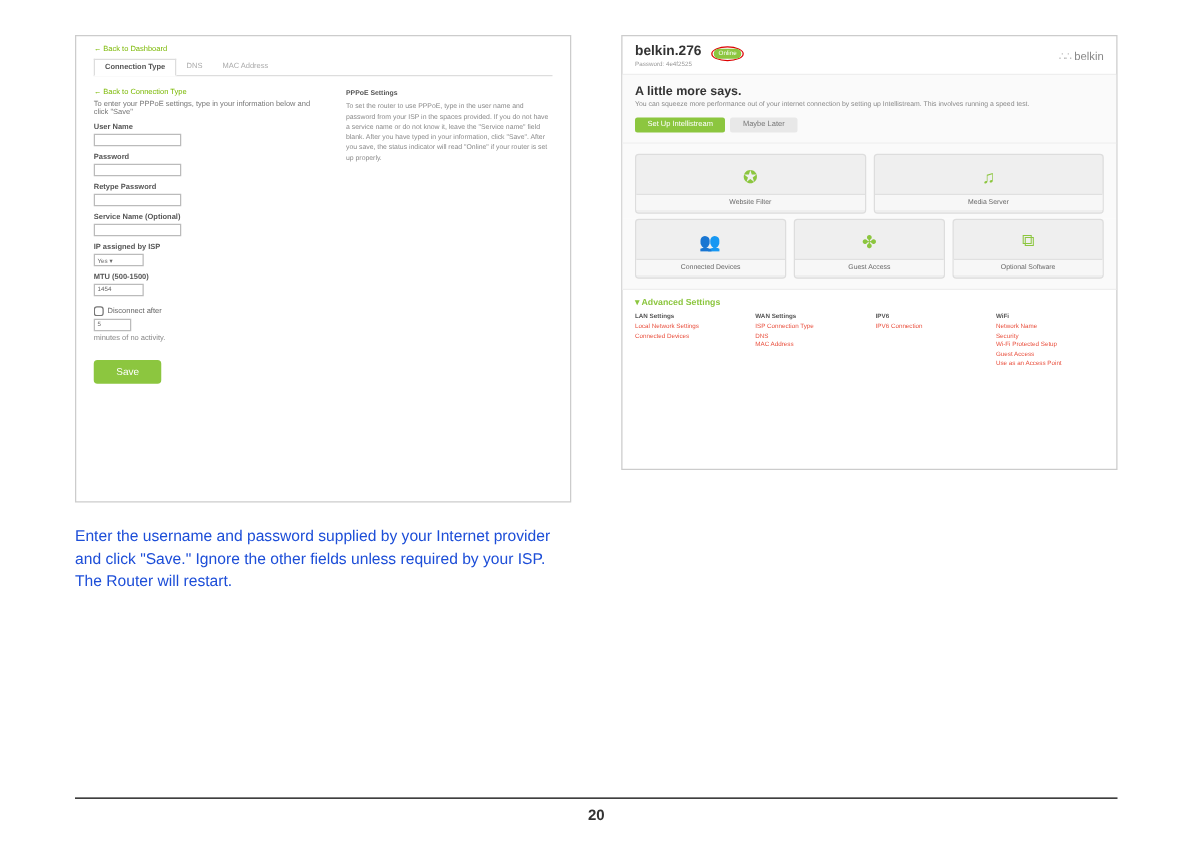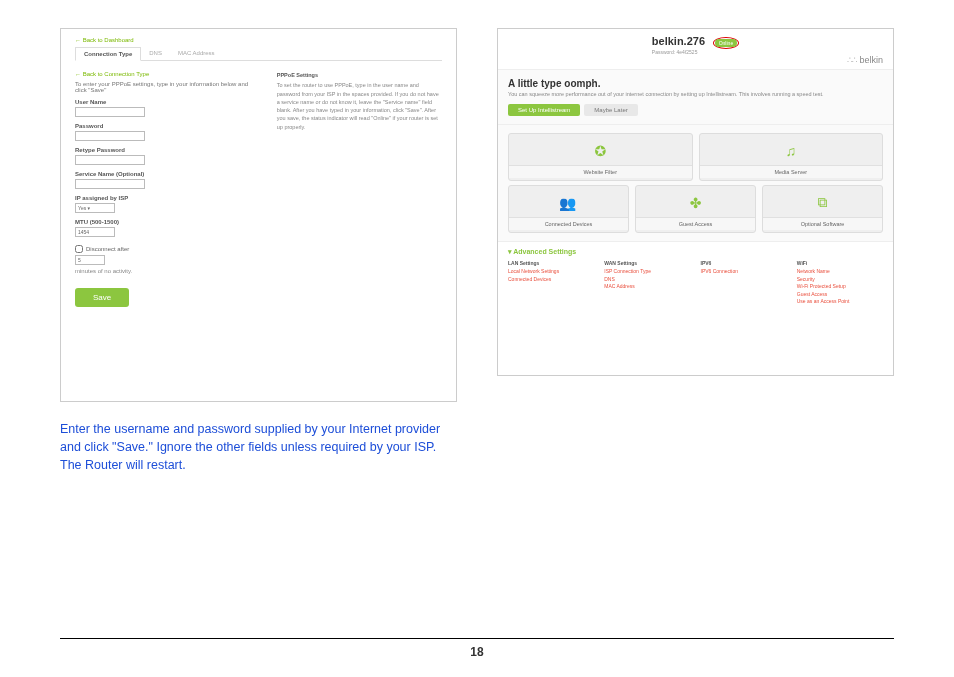--- a/index.html
+++ b/index.html
@@ -53,21 +53,21 @@
   .s1-input { width: 70px; height: 10px; border: 1px solid #bbb; background: #fff; display:block;}
   .s1-select { width: 40px; height: 10px; border: 1px solid #bbb; display:inline-block; background:#fff;}
   .s1-chk { font-size: 6px; color: #666; margin-top: 8px; display:flex; align-items:center; gap:3px;}
   .s1-chk input { width: 8px; height: 8px; }
   .s1-small { width: 30px; height: 10px; border: 1px solid #bbb; background:#fff; display:inline-block;}
   .s1-activity { font-size: 6px; color: #888; margin-top: 3px;}
   .s1-save { margin-top: 14px; display:inline-block; background: #8cc63f; color:#fff; font-size:8px; padding: 5px 18px; border-radius: 3px; }
   .s1-backct { color:#7ab800; font-size:6px; margin-bottom:4px;}
 
   
-  .s2-head { display:flex; align-items:center; padding: 6px 10px 4px 10px; border-bottom:1px solid #eee;flex-direction:column;}
+  .s2-head { display:flex; align-items:center; padding: 6px 10px 4px 10px; border-bottom:1px solid #eee;}
   .s2-name { font-size: 11px; font-weight: bold; color: #333; }
   .s2-pw { font-size: 5px; color: #999; }
   .s2-status { display:inline-flex; align-items:center; margin-left: 6px; border: 1.5px solid #d00; border-radius: 50%; padding:1px;}
   .s2-statusinner { background:#8cc63f; color:#fff; font-size:5px; padding:1px 4px; border-radius:7px;}
   .s2-logo { margin-left:auto; font-size:9px; color:#888; display:flex; align-items:center; gap:3px;}
   .s2-logo-dots { letter-spacing:-1px; color:#bbb;}
   .s2-sec { padding: 8px 10px; background:#fafafa; border-bottom:1px solid #eee;}
   .s2-h { font-size: 10px; font-weight: bold; color: #333; margin-bottom: 2px;}
   .s2-p { font-size: 5.5px; color: #888; line-height:1.3; margin-bottom:6px;}
   .s2-btns { display:flex; gap:4px;}
@@ -172,21 +172,21 @@
             </span>
             <div class="s2-pw">Password: 4e4f2525</div>
           </div>
           <div class="s2-logo">
             <span class="s2-logo-dots">∴∴</span>
             <span>belkin</span>
           </div>
         </div>
 
         <div class="s2-sec">
-          <div class="s2-h">A little type oomph.</div>
+          <div class="s2-h">A little more says.</div>
           <div class="s2-p">You can squeeze more performance out of your internet connection by setting up Intellistream. This involves running a speed test.</div>
           <div class="s2-btns">
             <div class="s2-btn-green">Set Up Intellistream</div>
             <div class="s2-btn-grey">Maybe Later</div>
           </div>
         </div>
 
         <div class="s2-tiles">
           <div class="tile tile-wide">
             <div class="tile-ico">✪</div>
@@ -250,14 +250,14 @@
             </div>
           </div>
         </div>
       </div>
 
     </div>
   </div>
 </div>
 
 <div class="bottom-rule">
-  <span>18</span>
+  <span>20</span>
 </div>
 
 </body></html>

